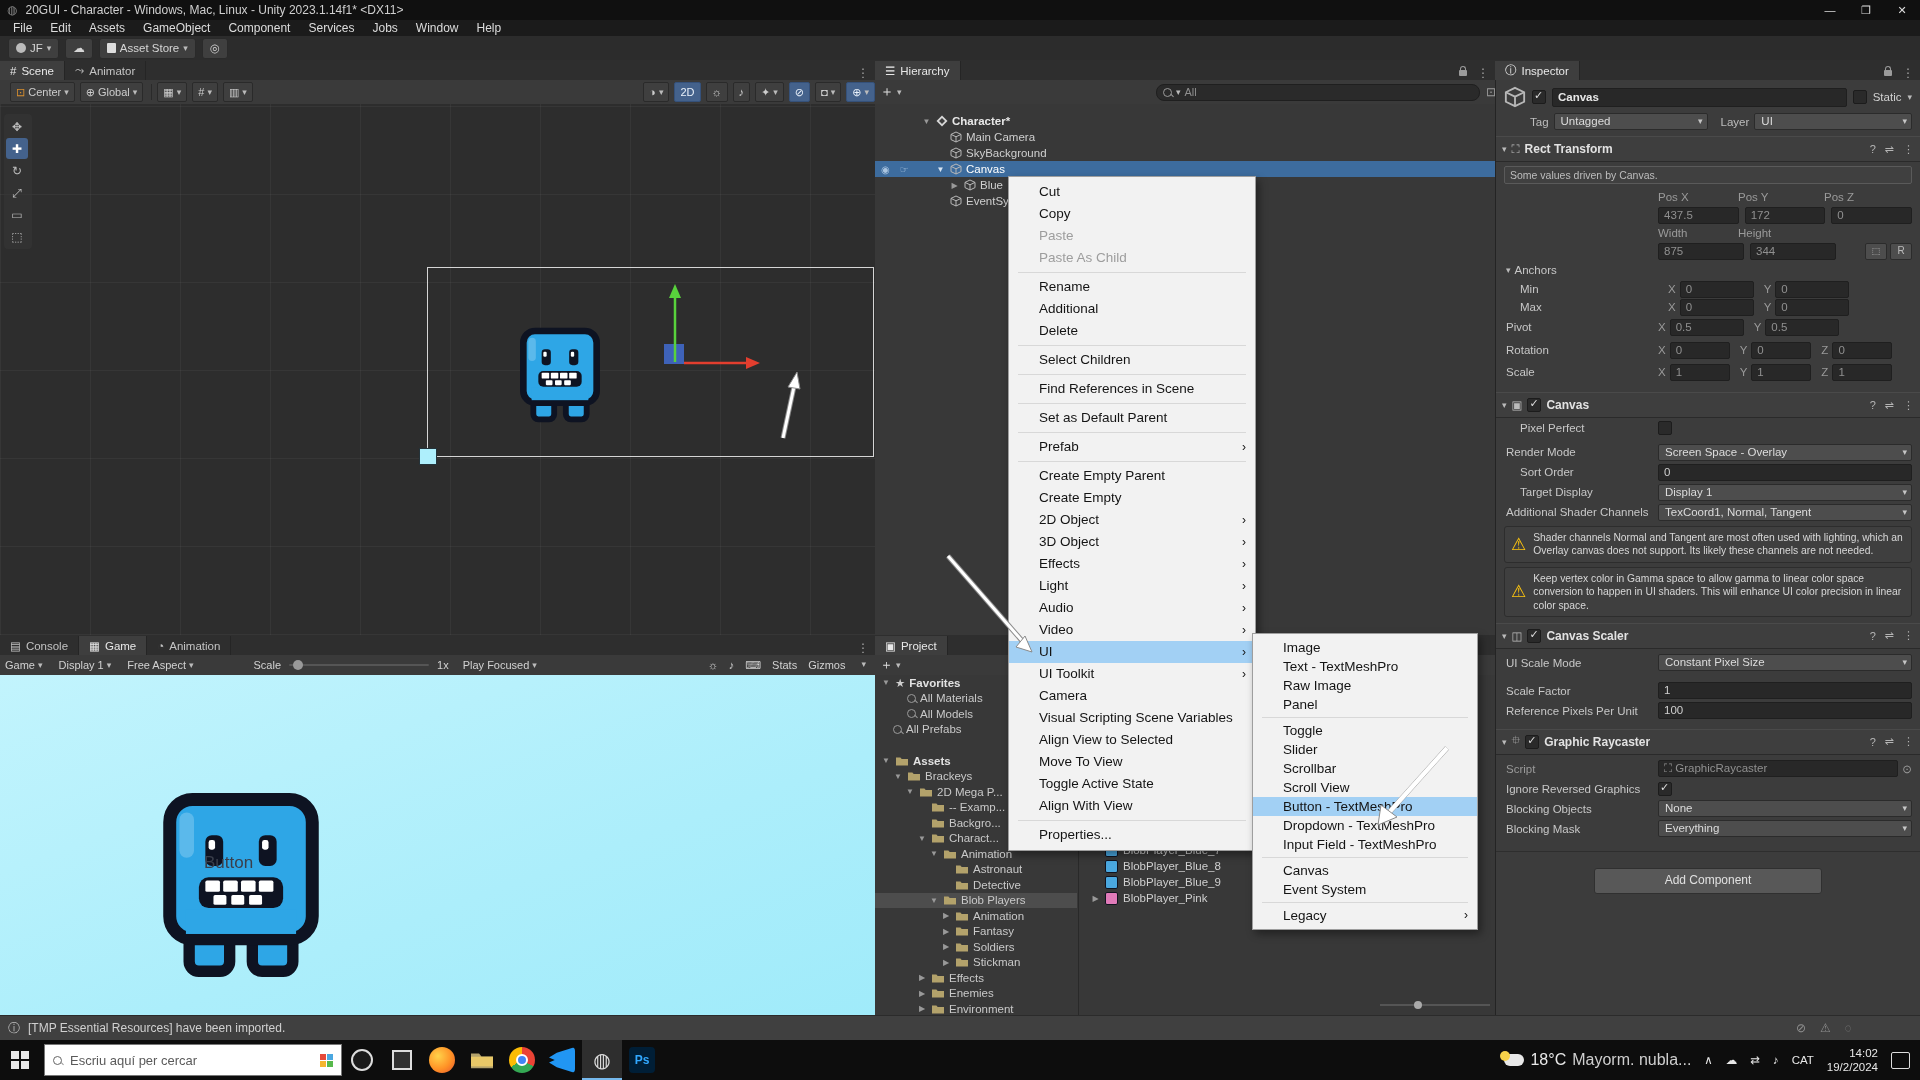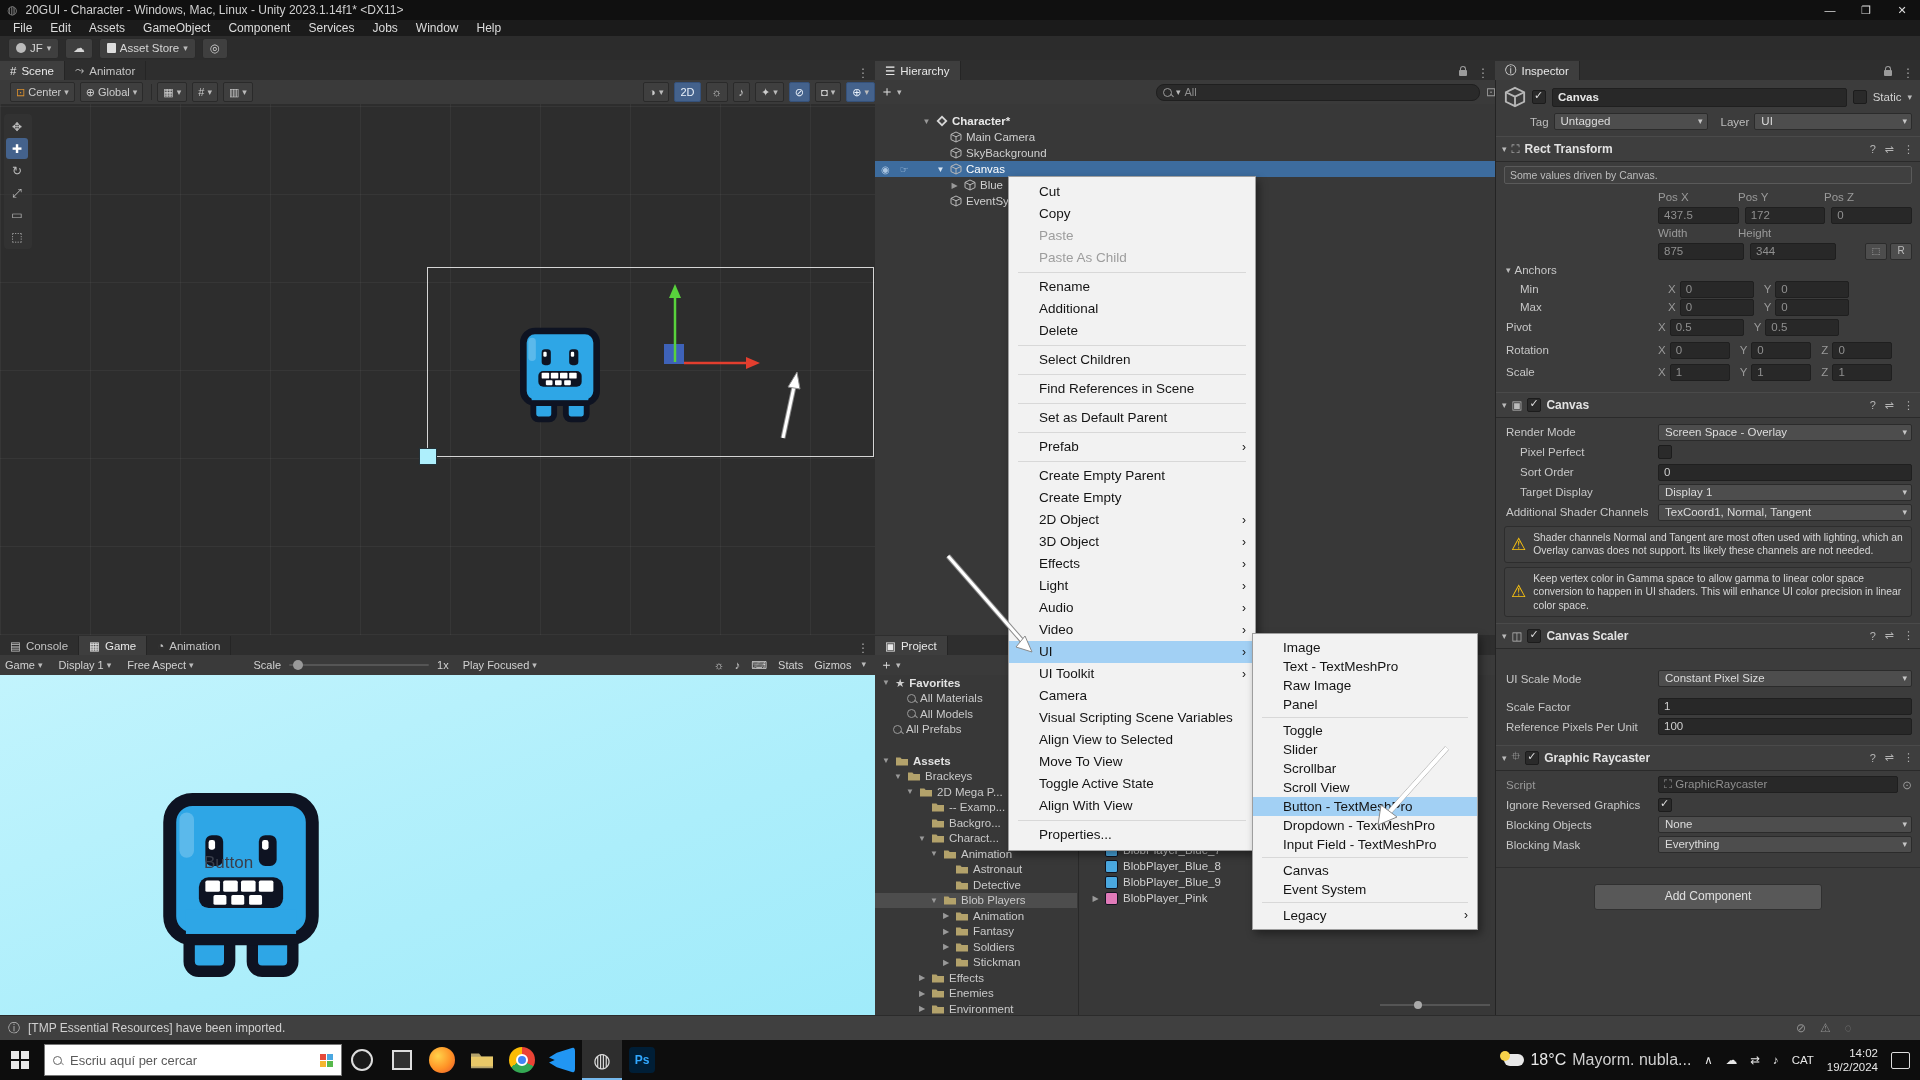--- a/index.html
+++ b/index.html
@@ -332,21 +332,21 @@
     <span>1x</span>
     <span style="display:flex;gap:3px;align-items:center;margin-left:14px">
         <span>Play Focused</span>
         <span class="caret">▾</span>
       </span>
     <div style="margin-left:auto;display:flex;align-items:center;gap:11px;padding-right:14px">
       <span>☼</span>
       <span>♪</span>
       <span>⌨</span>
       <span>Stats</span>
-      <span style="display:flex;gap:10px;align-items:flex-start">
+      <span style="display:flex;gap:16px;align-items:flex-start">
           <span>Gizmos</span>
           <span class="caret">▾</span>
         </span>
     </div>
   </div>
   <div class="abs gameview">
     <svg class="abs" style="left:160px;top:114px" width="162" height="196" viewBox="0 0 100 120">
         <use href="#blob"></use>
       </svg>
     <div class="abs" style="left:204px;top:178px;font-size:17px;color:#3a3f4b">Button</div>
@@ -716,27 +716,27 @@
       <span class="caret">▾</span>
         <span style="color:#bbb">▣</span>
       <span class="cb on"></span>
       <span class="t">Canvas</span>
       <div class="right">
           <span>?</span>
           <span>⇌</span>
           <span>⋮</span>
         </div>
     </div>
+    <div class="irow">
+      <span class="ilabel ind">Pixel Perfect</span>
+      <span class="cb"></span>
+    </div>
     <div class="irow" style="margin-top:4px">
       <span class="ilabel">Render Mode</span>
       <span class="dd">Screen Space - Overlay</span>
-    </div>
-    <div class="irow">
-      <span class="ilabel ind">Pixel Perfect</span>
-      <span class="cb"></span>
     </div>
     <div class="irow">
       <span class="ilabel ind">Sort Order</span>
       <span class="fld">0</span>
     </div>
     <div class="irow">
       <span class="ilabel ind">Target Display</span>
       <span class="dd">Display 1</span>
     </div>
     <div class="irow">
@@ -756,21 +756,21 @@
       <span class="caret">▾</span>
         <span style="color:#bbb">◫</span>
       <span class="cb on"></span>
       <span class="t">Canvas Scaler</span>
       <div class="right">
           <span>?</span>
           <span>⇌</span>
           <span>⋮</span>
         </div>
     </div>
-    <div class="irow" style="margin-top:20px">
+    <div class="irow" style="margin-top:4px">
       <span class="ilabel">UI Scale Mode</span>
       <span class="dd">Constant Pixel Size</span>
     </div>
     <div class="irow" style="margin-top:8px">
       <span class="ilabel">Scale Factor</span>
       <span class="fld">1</span>
     </div>
     <div class="irow">
       <span class="ilabel">Reference Pixels Per Unit</span>
       <span class="fld">100</span>

